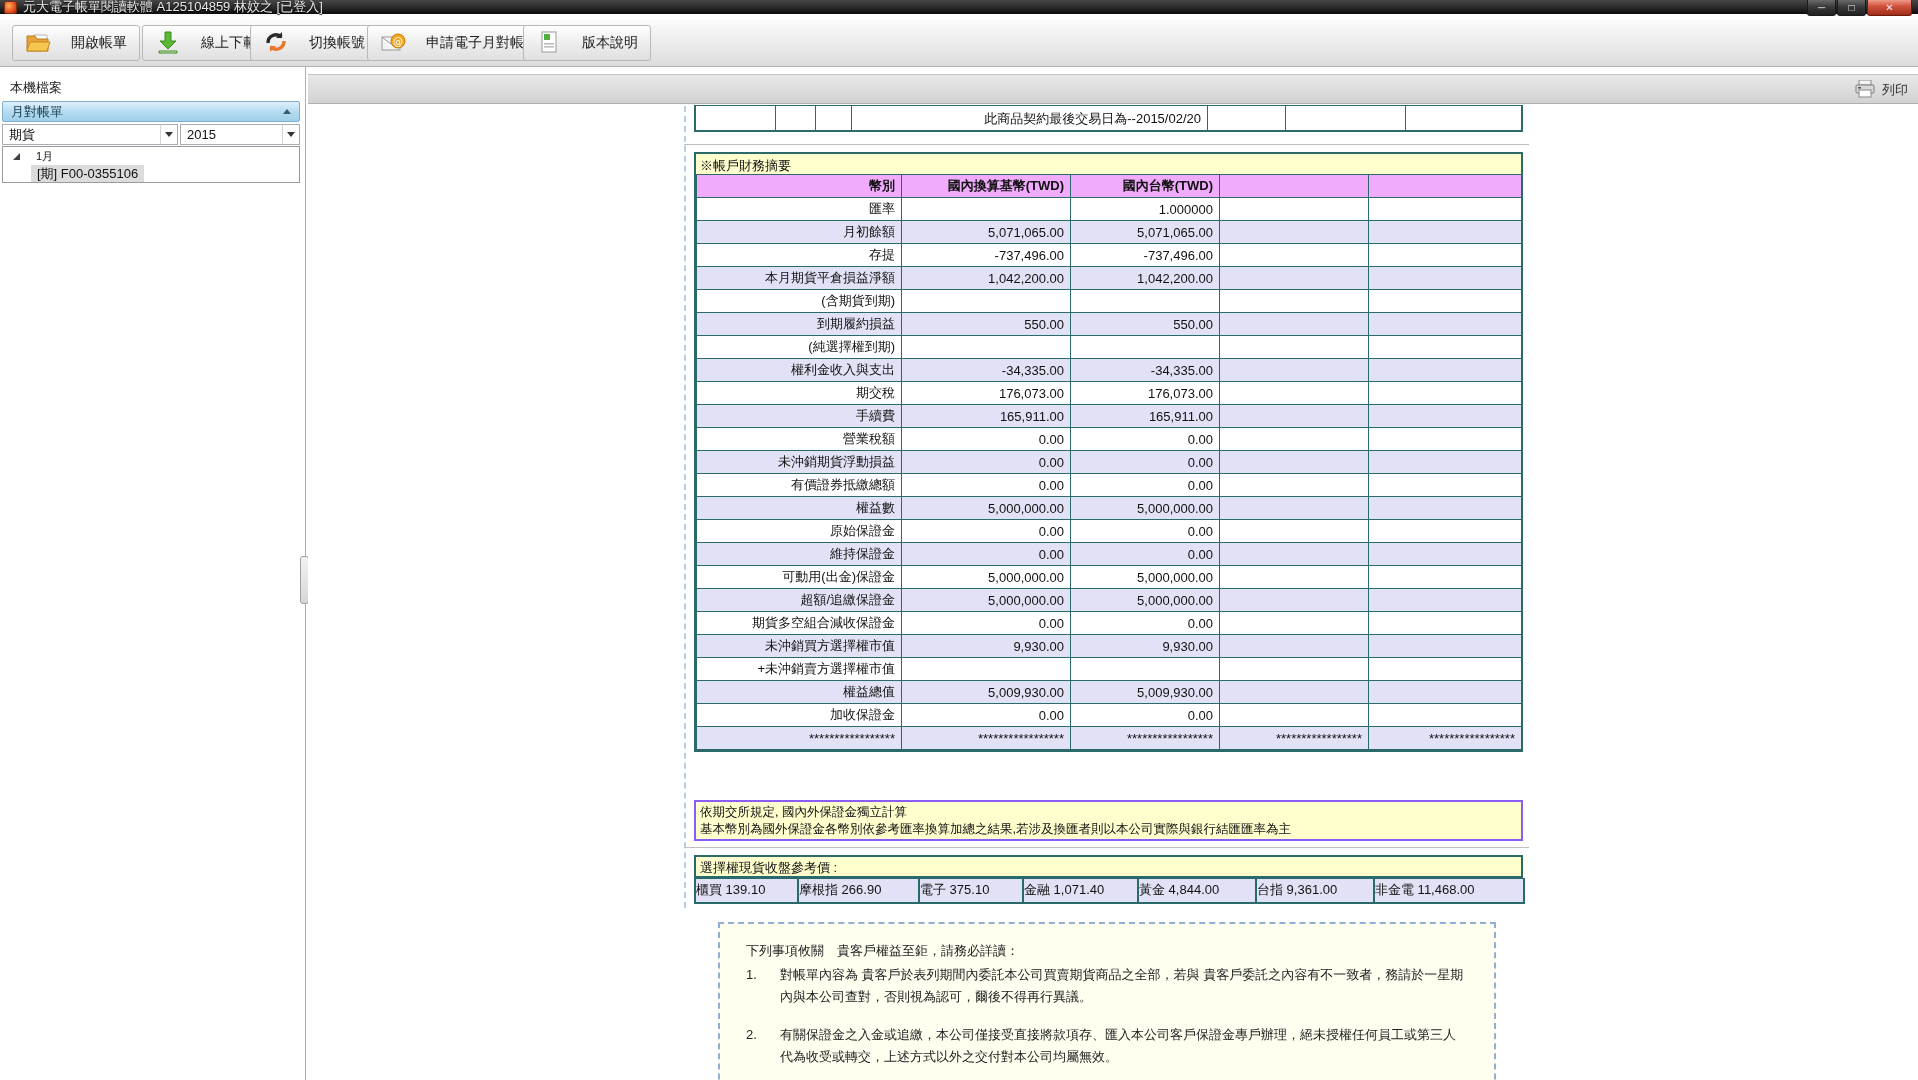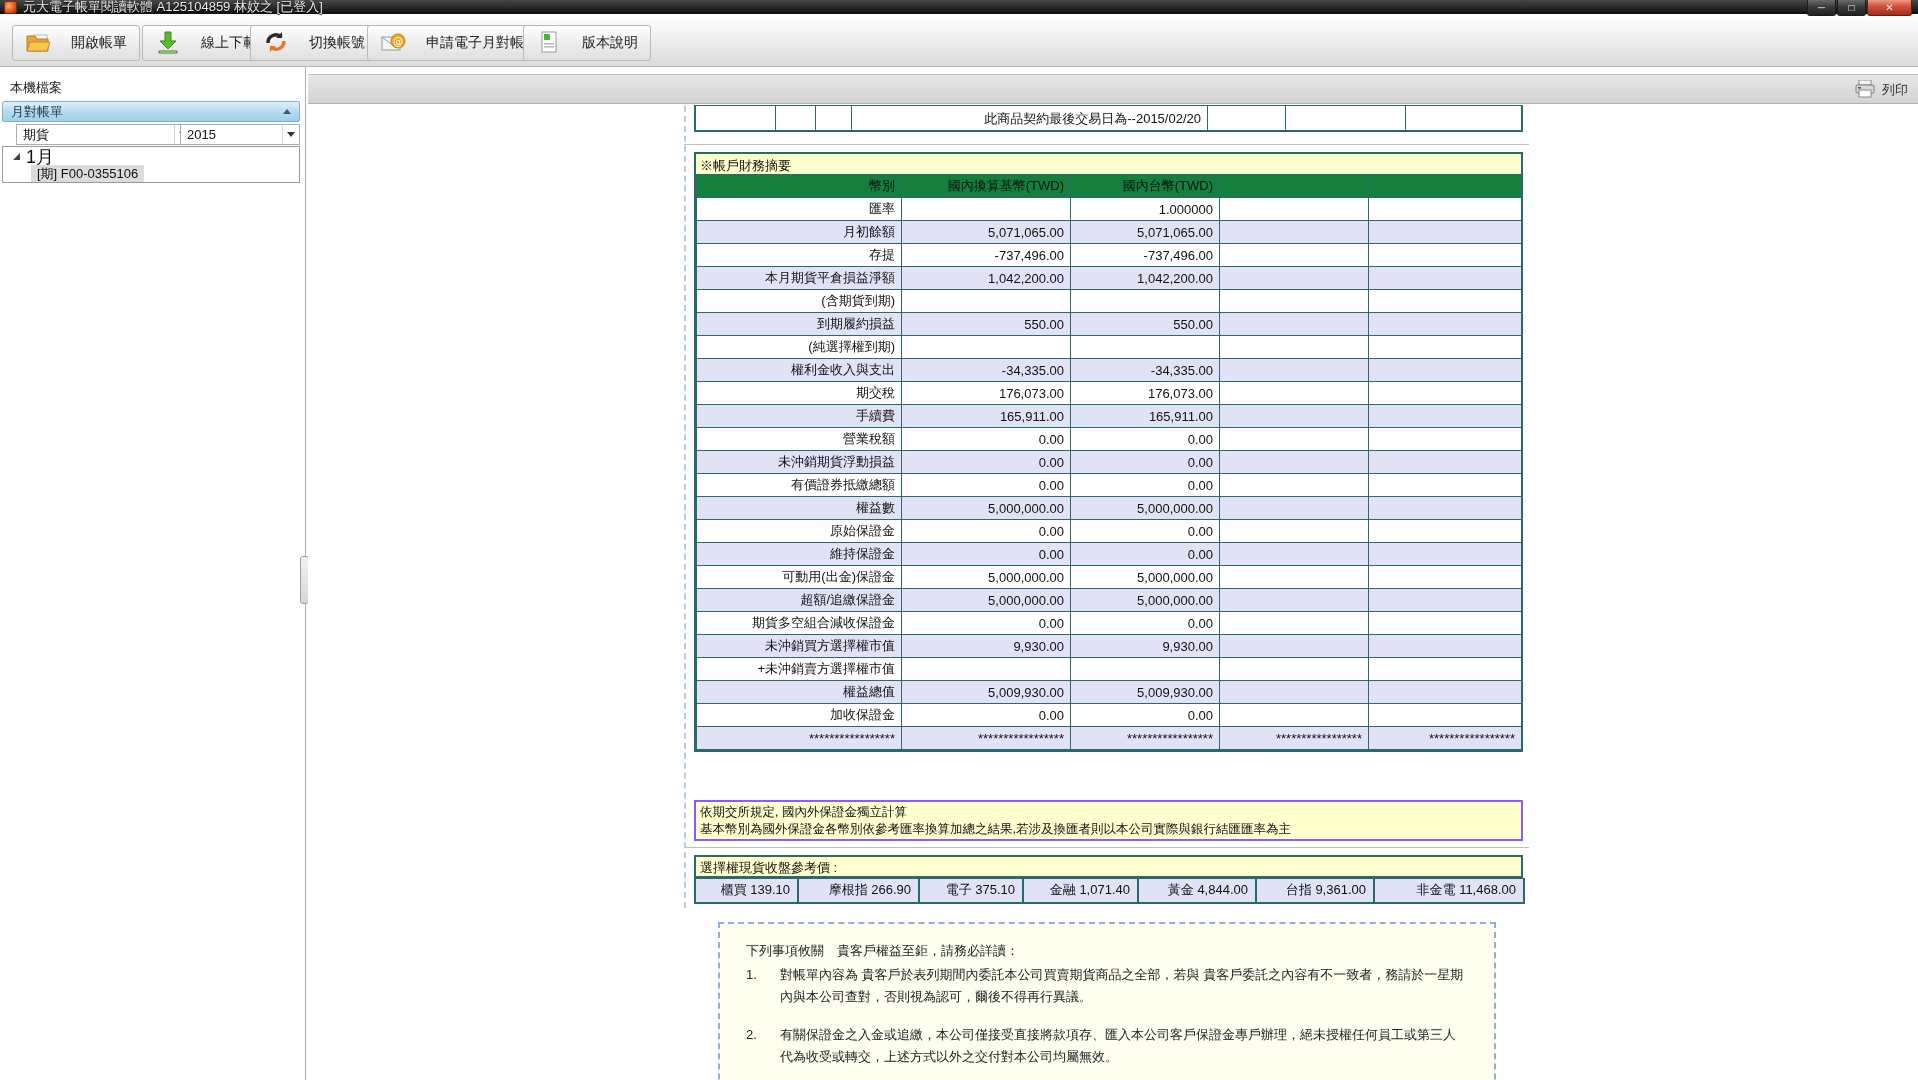--- a/index.html
+++ b/index.html
@@ -34,26 +34,26 @@
     background:linear-gradient(#dff0fa,#b5dcf0 50%,#9fd0ea); border:1px solid #7fb0cf; border-radius:2px;
     display:flex; align-items:center; justify-content:space-between; padding:0 8px; font-size:13px; color:#1a3a4a; }
   .chev-up { width:0; height:0; border-left:4px solid transparent; border-right:4px solid transparent;
     border-bottom:5px solid #3a5a6a; }
   .combo { position:absolute; top:57px; height:21px; background:#fff; border:1px solid #a9acb2;
     display:flex; align-items:center; justify-content:space-between; padding-left:6px; font-size:13px; }
   .combo .arrow-box { width:17px; height:100%; display:flex; align-items:center; justify-content:center;
     border-left:1px solid #d5d5d5; }
   .combo .arr { width:0; height:0; border-left:4px solid transparent; border-right:4px solid transparent;
     border-top:5px solid #333; }
-  .combo.type { left:2px; width:176px;margin-left:14px; }
+  .combo.type { left:2px; width:176px; }
   .combo.year { left:180px; width:120px; }
   .treebox { position:absolute; left:2px; top:79px; width:298px; height:37px; border:1px solid #9a9a9a;
     background:#fff; }
   .tree-month { position:absolute; left:10px; top:1px; height:17px; display:flex; align-items:center;
-    gap:6px; font-size:18px; }
+    gap:16px; font-size:11px; }
   .tree-tri { width:0; height:0; border-bottom:7px solid #404040; border-left:7px solid transparent; }
   .tree-file { position:absolute; left:28px; top:18px; height:17px; background:#dcdcdc; padding:0 6px;
     font-size:13px; line-height:17px; }
 
   
   .splitter { position:absolute; left:305px; top:67px; width:1px; height:1013px; background:#adadad; }
   .grip { position:absolute; left:300px; top:556px; width:9px; height:48px; border:1px solid #9f9f9f;
     border-radius:3px; background:linear-gradient(#f2f2f2,#d7d7d7); }
 
   
@@ -76,32 +76,32 @@
 
   .hr { position:absolute; left:376px; width:845px; height:0; border-top:1px solid #bfbfbf; }
   .hr1 { top:77px; } .hr2 { top:780px; }
 
   
   .summary { position:absolute; left:386px; top:85px; width:829px; border:2px solid #2b6a6a; background:#fff; }
   .band { background:#ffffce; font-size:13px; padding:3px 4px 2px 4px; height:20px; white-space:nowrap; overflow:hidden; }
   table.fin { border-collapse:collapse; width:100%; table-layout:fixed; }
   table.fin td { border:1px solid #2b6a6a; height:23px; font-size:13px; text-align:right;
     padding:0 6px 0 0; white-space:nowrap; overflow:hidden; }
-  table.fin thead td { background:#15803d; }
+  table.fin thead td { background:#f0abfc;font-weight:bold; }
   table.fin tbody tr:nth-child(odd) td { background:#ffffff; }
   table.fin tbody tr:nth-child(even) td { background:#e2e2f6; }
 
   .notes { position:absolute; left:386px; top:733px; width:829px; height:41px; border:2px solid #8b5cf6;
     background:#ffffce; font-size:12.5px; padding:2px 4px; line-height:17px; white-space:nowrap; overflow:hidden; }
 
   .opt-title { position:absolute; left:386px; top:788px; width:829px; height:23px; border:2px solid #2b6a6a;
     background:#ffffce; font-size:13px; padding:2px 4px; white-space:nowrap; }
   table.opts { position:absolute; left:386px; top:811px; width:829px; border-collapse:collapse; table-layout:fixed; }
   table.opts td { border:2px solid #2b6a6a; border-top-width:1px; background:#e2e2f6; height:24px; font-size:13px;
-    text-align:right; padding:0 7px 0 0; white-space:nowrap; overflow:hidden; }
+    padding:0 7px 0 0; white-space:nowrap; overflow:hidden; }
 
   
   .notice { position:absolute; left:410px; top:855px; width:778px; height:400px;
     border:2px dashed #93aed6; background:#fffff0; padding:18px 26px; font-size:13px; color:#222; }
   .notice .intro { margin-bottom:4px; }
   .n-item { display:flex; margin-bottom:16px; line-height:22px; }
   .n-item .num { width:34px; flex:0 0 auto; }
   .n-item .txt { flex:1; }
 </style>
 </head>

